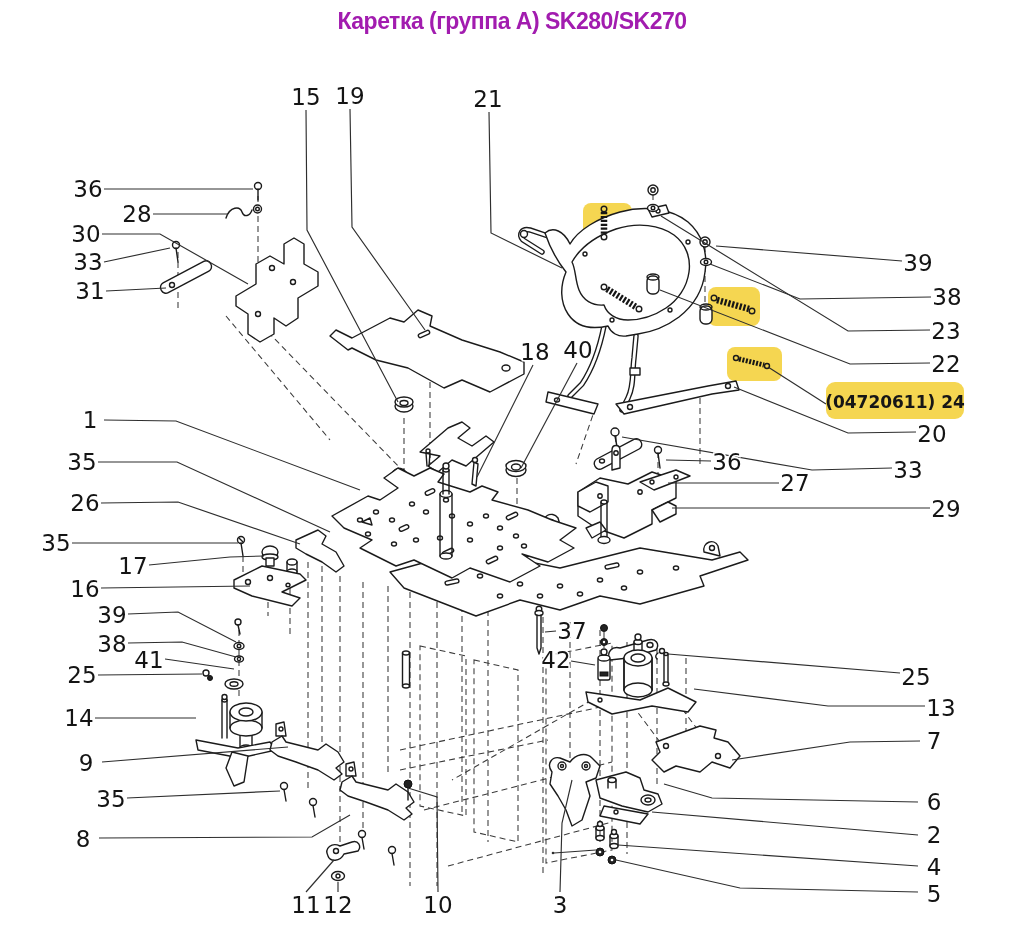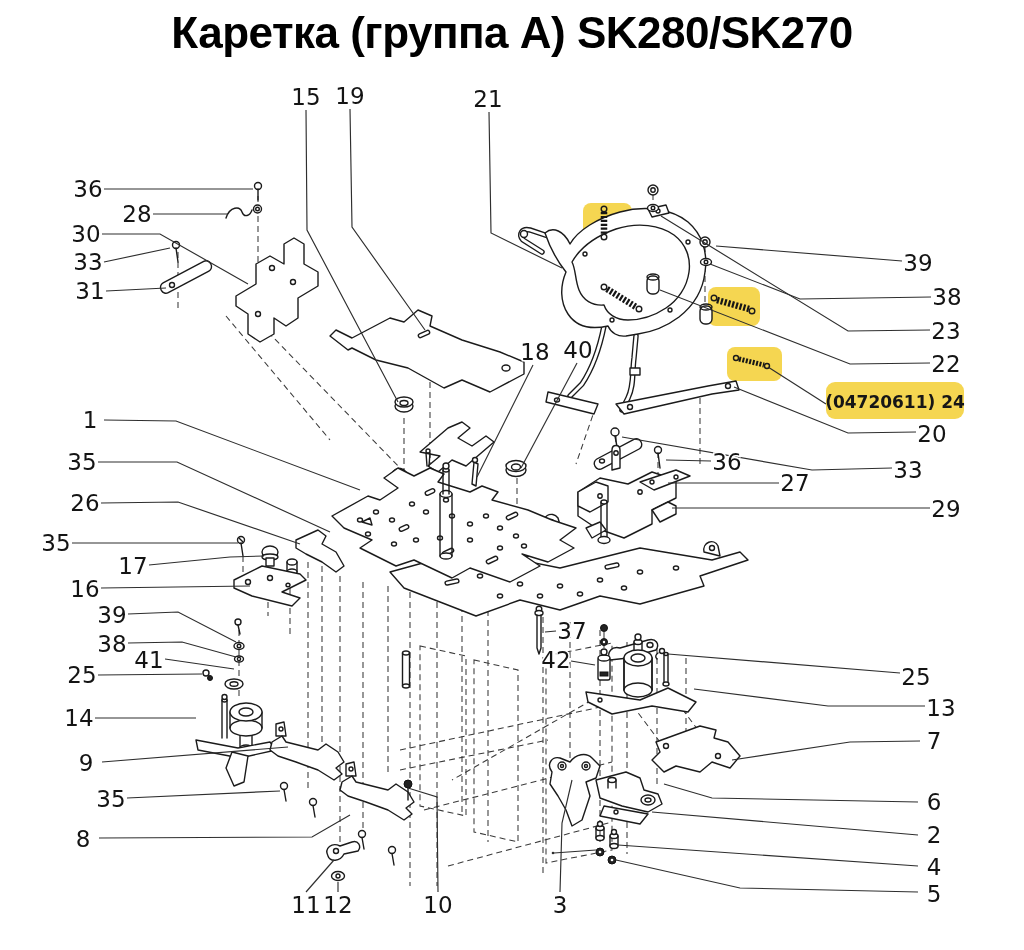--- a/index.html
+++ b/index.html
@@ -1,20 +1,20 @@
 <!DOCTYPE html>
 <html><head>
 <meta charset="utf-8">
 <style>
   html,body{margin:0;padding:0;background:#fff;}
   .stage{position:relative;width:1024px;height:950px;background:#ffffff;overflow:hidden;
          font-family:"DejaVu Sans",sans-serif;}
   .title{position:absolute;top:8px;left:0;width:1024px;text-align:center;
          font-family:"Liberation Sans","DejaVu Sans",sans-serif;
-         font-size:44px;font-weight:bold;color:#000000;letter-spacing:-0.5px;}
+         font-size:23px;font-weight:bold;color:#a21caf;letter-spacing:-0.5px;}
   svg{position:absolute;top:0;left:0;}
   .ink{stroke:#1b1b1b;stroke-width:1.4;fill:none;stroke-linejoin:round;stroke-linecap:round;}
   .wht{stroke:#1b1b1b;stroke-width:1.4;fill:#ffffff;stroke-linejoin:round;stroke-linecap:round;}
   .dsh{stroke:#3a3a3a;stroke-width:1.05;fill:none;stroke-dasharray:6 4;}
   .tube{stroke:#1b1b1b;stroke-width:5.5;fill:none;stroke-linecap:round;}
   .tube2{stroke:#ffffff;stroke-width:2.8;fill:none;stroke-linecap:round;}
   .spring{stroke:#161616;stroke-width:6.5;fill:none;stroke-dasharray:2.2 1.7;stroke-linecap:butt;}
   .springsm{stroke:#161616;stroke-width:5;fill:none;stroke-dasharray:2 1.5;stroke-linecap:butt;}
   .dark{fill:#222;stroke:#111;stroke-width:1;}
   text.callout{font:23px "DejaVu Sans",sans-serif;fill:#141414;text-anchor:middle;

